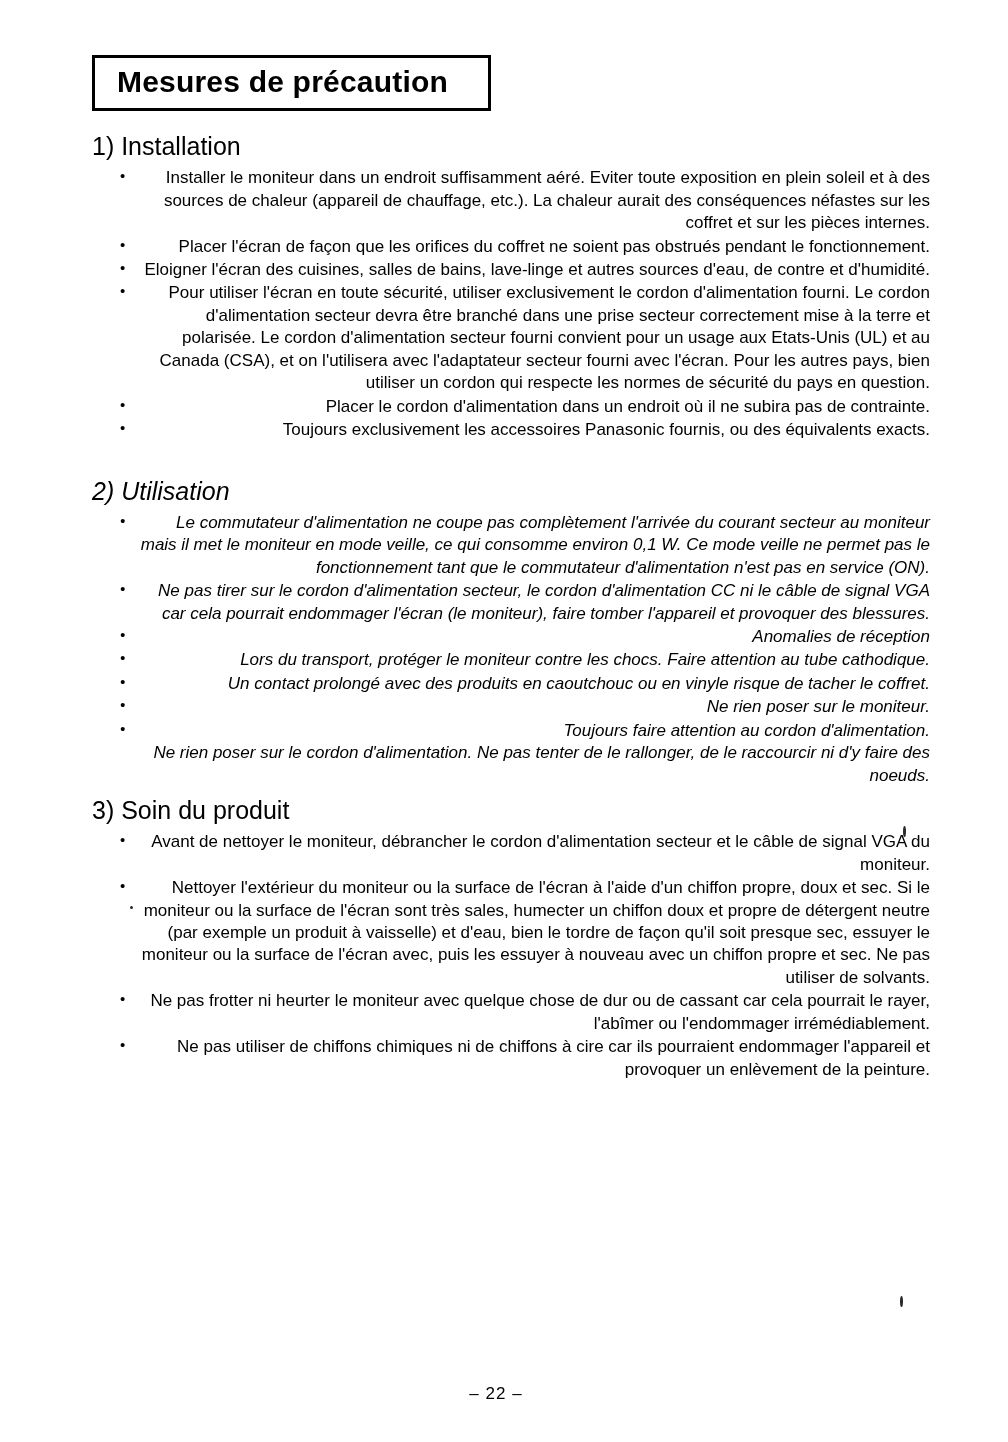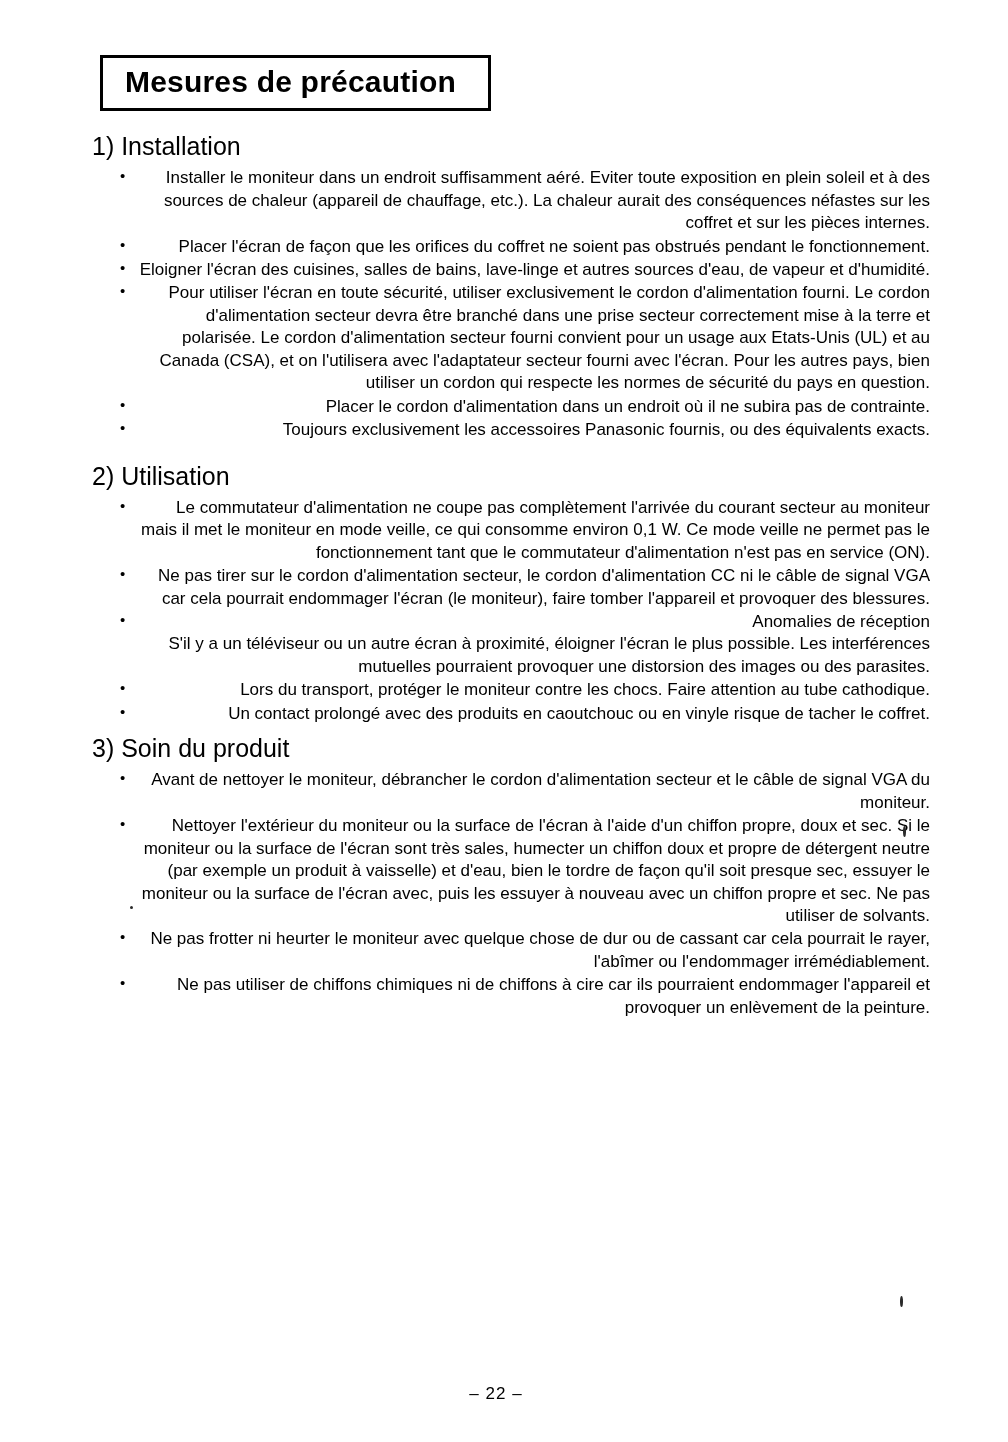--- a/index.html
+++ b/index.html
@@ -20,22 +20,22 @@
     left: 0;
     top: 0;
     width: 1008px;
     height: 1442px;
     box-sizing: border-box;
     padding: 55px 78px 0 88px;
   }
   .title-box {
     display: inline-block;
     border: 3px solid #000;
-    padding: 9px 32px 11px 22px;
-    margin-left: 12px;
+    padding: 9px 40px 11px 22px;
+    margin-left: 4px;
   }
   .title-box h1 {
     margin: 0;
     font-size: 30px;
     font-weight: bold;
     letter-spacing: 0.2px;
     line-height: 1;
     white-space: nowrap;
   }
   .section {
@@ -62,21 +62,21 @@
   ul.bullets > li::before {
     content: "\2022";
     position: absolute;
     left: 0;
     top: -1px;
     font-size: 15px;
   }
   .sub-line {
     display: block;
   }
-  .spacer-2 { margin-top: 19px; }
+  .spacer-2 { margin-top: 34px; font-style: italic; }
   .spacer-3 { margin-top: 8px; }
   .footer {
     position: absolute;
     left: 0;
     right: 16px;
     bottom: 38px;
     text-align: center;
     font-size: 17px;
     letter-spacing: 1px;
   }
@@ -98,21 +98,21 @@
   <div class="section">
     <div class="section-heading">1) Installation</div>
     <ul class="bullets">
       <li>
           <span class="sub-line">Installer le moniteur dans un endroit suffisamment aéré. Eviter toute exposition en plein soleil et à des sources de chaleur (appareil de chauffage, etc.). La chaleur aurait des conséquences néfastes sur les coffret et sur les pièces internes.</span>
         </li>
       <li>
           <span class="sub-line">Placer l'écran de façon que les orifices du coffret ne soient pas obstrués pendant le fonctionnement.</span>
         </li>
       <li>
-          <span class="sub-line">Eloigner l'écran des cuisines, salles de bains, lave-linge et autres sources d'eau, de vapeur et d'humidité.</span>
+          <span class="sub-line">Eloigner l'écran des cuisines, salles de bains, lave-linge et autres sources d'eau, de contre et d'humidité.</span>
         </li>
       <li>
           <span class="sub-line">Pour utiliser l'écran en toute sécurité, utiliser exclusivement le cordon d'alimentation fourni. Le cordon d'alimentation secteur devra être branché dans une prise secteur correctement mise à la terre et polarisée. Le cordon d'alimentation secteur fourni convient pour un usage aux Etats-Unis (UL) et au Canada (CSA), et on l'utilisera avec l'adaptateur secteur fourni avec l'écran. Pour les autres pays, bien utiliser un cordon qui respecte les normes de sécurité du pays en question.</span>
         </li>
       <li>
           <span class="sub-line">Placer le cordon d'alimentation dans un endroit où il ne subira pas de contrainte.</span>
         </li>
       <li>
           <span class="sub-line">Toujours exclusivement les accessoires Panasonic fournis, ou des équivalents exacts.</span>
         </li>
@@ -123,28 +123,34 @@
     <div class="section-heading">2) Utilisation</div>
     <ul class="bullets">
       <li>
           <span class="sub-line">Le commutateur d'alimentation ne coupe pas complètement l'arrivée du courant secteur au moniteur mais il met le moniteur en mode veille, ce qui consomme environ 0,1 W. Ce mode veille ne permet pas le fonctionnement tant que le commutateur d'alimentation n'est pas en service (ON).</span>
         </li>
       <li>
           <span class="sub-line">Ne pas tirer sur le cordon d'alimentation secteur, le cordon d'alimentation CC ni le câble de signal VGA car cela pourrait endommager l'écran (le moniteur), faire tomber l'appareil et provoquer des blessures.</span>
         </li>
       <li>
         <span class="sub-line">Anomalies de réception</span>
-        <span class="sub-line">S'il y a un téléviseur ou un autre écran à proximité, éloigner l'écran le plus possible. Les interférences mutuelles pourraient provoquer une distorsion des images ou des parasites.</span>
       </li>
       <li>
           <span class="sub-line">Lors du transport, protéger le moniteur contre les chocs. Faire attention au tube cathodique.</span>
         </li>
       <li>
           <span class="sub-line">Un contact prolongé avec des produits en caoutchouc ou en vinyle risque de tacher le coffret.</span>
         </li>
+      <li>
+          <span class="sub-line">Ne rien poser sur le moniteur.</span>
+        </li>
+      <li>
+        <span class="sub-line">Toujours faire attention au cordon d'alimentation.</span>
+        <span class="sub-line">Ne rien poser sur le cordon d'alimentation. Ne pas tenter de le rallonger, de le raccourcir ni d'y faire des noeuds.</span>
+      </li>
     </ul>
   </div>
 
   <div class="section spacer-3">
     <div class="section-heading">3) Soin du produit</div>
     <ul class="bullets">
       <li>
           <span class="sub-line">Avant de nettoyer le moniteur, débrancher le cordon d'alimentation secteur et le câble de signal VGA du moniteur.</span>
         </li>
       <li>

